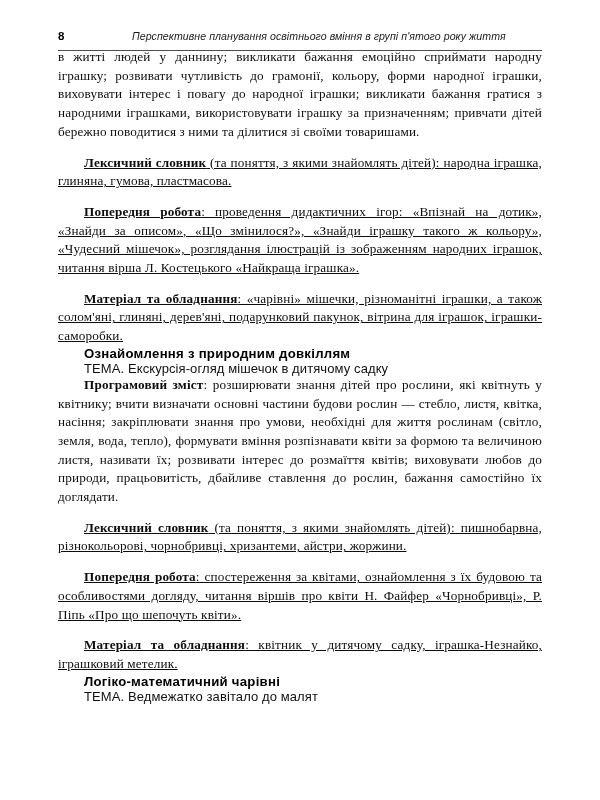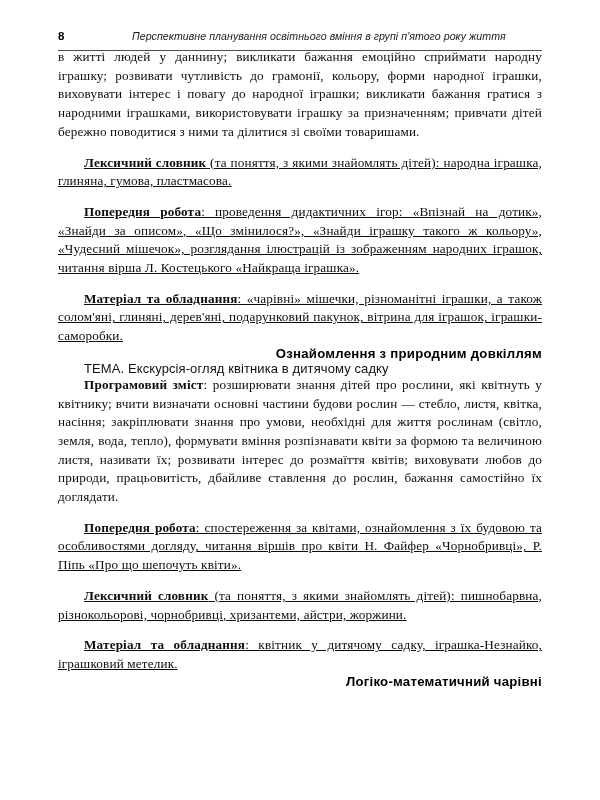--- a/index.html
+++ b/index.html
@@ -98,21 +98,21 @@
   p.topic {
     margin: 0;
     font-family: "Liberation Sans", "DejaVu Sans", sans-serif;
     font-size: 13px;
     font-weight: 400;
     letter-spacing: 0.1px;
     color: #111111;
     text-indent: 26px;
   }
 
-  .gap-before-section { margin-top: 27px; text-align: right; }
+  .gap-before-section { margin-top: 27px; }
   .gap-after-section  { margin-top: 13px; }
   .gap-after-topic    { margin-top: 7px; }
 </style>
 </head>
 <body>
 
 <div class="page">
 
   <div class="running-head">
     <span class="folio">8</span>
@@ -125,28 +125,29 @@
     <p class="body">в житті людей у даннину; викликати бажання емоційно сприйма­ти народну іграшку; розвивати чутливість до грамонії, кольору, форми народної іграшки, виховувати інтерес і повагу до народної іграшки; викликати бажання гратися з народними іграшками, ви­користовувати іграшку за призначенням; привчати дітей бережно поводитися з ними та ділитися зі своїми товаришами.</p>
 
     <p class="body indent"><span class="lead">Лексичний словник</span><span> (та поняття, з якими знайомлять дітей): на­родна іграшка, глиняна, гумова, пластмасова.</span></p>
 
     <p class="body indent"><span class="lead">Попередня робота</span><span>: проведення дидактичних ігор: «Впізнай на дотик», «Знайди за описом», «Що змінилося?», «Знайди іграшку такого ж кольору», «Чудесний мішечок», розглядання ілюстрацій із зображенням народних іграшок, читання вірша Л. Костецького «Найкраща іграшка».</span></p>
 
     <p class="body indent"><span class="lead">Матеріал та обладнання</span><span>: «чарівні» мішечки, різноманітні іграшки, а також солом'яні, глиняні, дерев'яні, подарунковий па­кунок, вітрина для іграшок, іграшки-саморобки.</span></p>
 
     <h2 class="section gap-before-section">Ознайомлення з природним довкіллям</h2>
 
-    <p class="topic gap-after-section">ТЕМА. Екскурсія-огляд квітника в дитячому садку</p>
+    <p class="topic gap-after-section">ТЕМА. Екскурсія-огляд мішечок в дитячому садку</p>
 
     <p class="body indent gap-after-topic"><span class="lead">Програмовий зміст</span><span>: розширювати знання дітей про рослини, які квітнуть у квітнику; вчити визначати основні частини будови рослин — стебло, листя, квітка, насіння; закріплювати знання про умови, необхідні для життя рослинам (світло, земля, вода, тепло), формувати вміння розпізнавати квіти за формою та величиною лис­тя, називати їх; розвивати інтерес до розмаїття квітів; виховувати любов до природи, працьовитість, дбайливе ставлення до рослин, бажання самостійно їх доглядати.</span></p>
 
+    <p class="body indent"><span class="lead">Лексичний словник</span><span> (та поняття, з якими знайомлять дітей): пишнобарвна, різнокольорові, чорнобривці, хризантеми, айстри, жоржини.</span></p>
+
     <p class="body indent"><span class="lead">Попередня робота</span><span>: спостереження за квітами, ознайомлення з їх будовою та особливостями догляду, читання віршів про квіти Н. Файфер «Чорнобривці», Р. Піпь «Про що шепочуть квіти».</span></p>
-
-    <p class="body indent"><span class="lead">Лексичний словник</span><span> (та поняття, з якими знайомлять дітей): пишнобарвна, різнокольорові, чорнобривці, хризантеми, айстри, жоржини.</span></p>
 
     <p class="body indent"><span class="lead">Матеріал та обладнання</span><span>: квітник у дитячому садку, іграшка-Незнайко, іграшковий метелик.</span></p>
 
     <h2 class="section gap-before-section">Логіко-математичний чарівні</h2>
 
+    <p class="topic gap-after-section">ТЕМА. Ведмежатко завітало до малят</p>
 
 
   </div>
 </div>
 
 </body></html>

